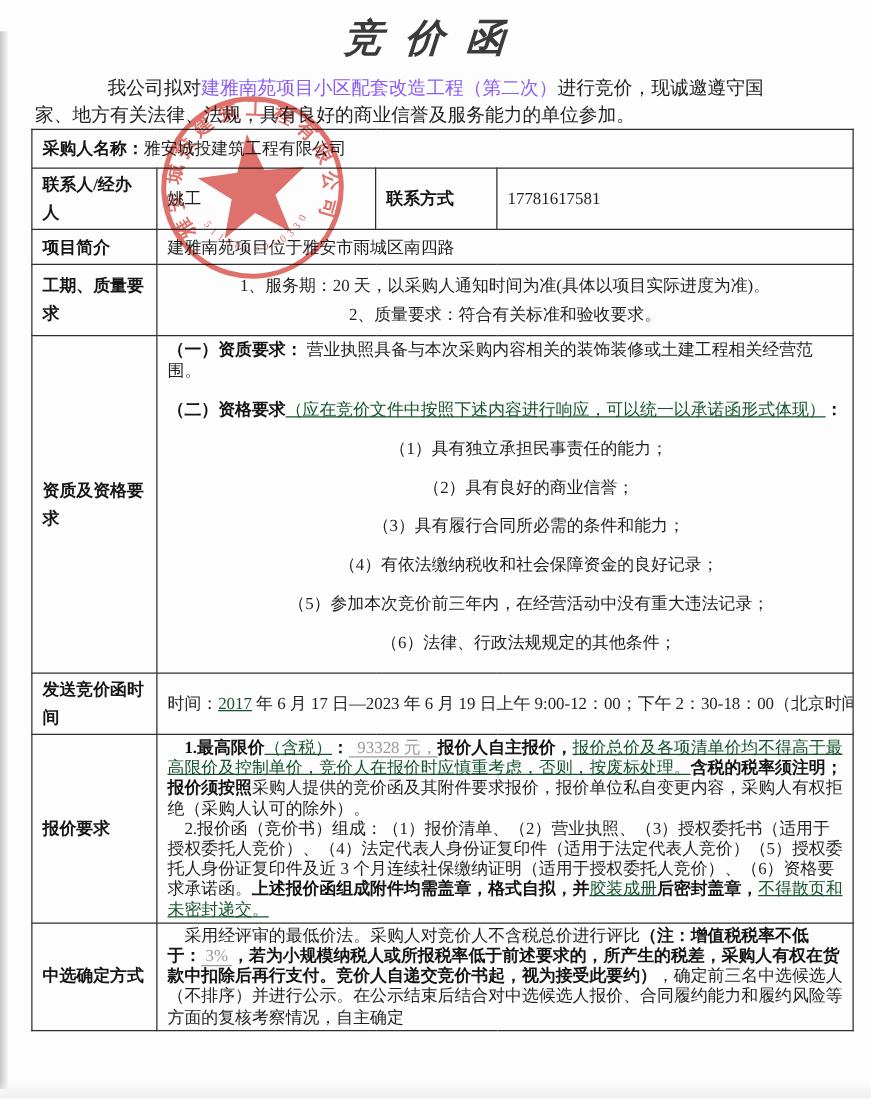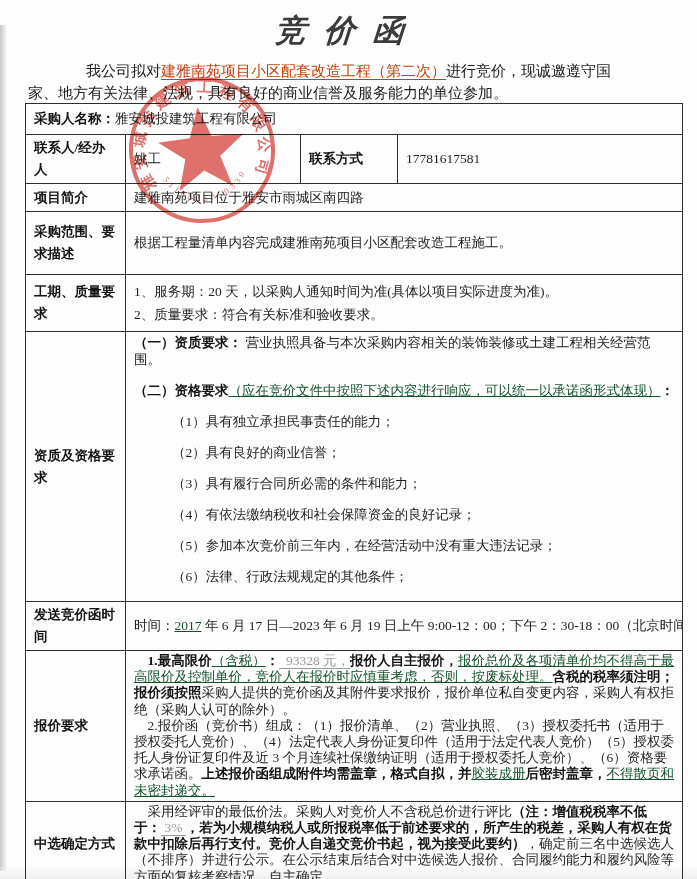--- a/index.html
+++ b/index.html
@@ -37,45 +37,44 @@
   }
   .intro {
     margin: 8px 14px 6px 28px;
     width: 596px;
     font-size: 15px;
     line-height: 22px;
     text-indent: 58px;
     color: #222;
   }
   .u-gray {
-    color: #c2410c;
-    text-decoration: underline;
+    color: #8b5cf6;
     text-underline-offset: 3px;
   }
   table.info-table {
     position: absolute;
     left: 25px; top: 103px;
     width: 657px;
     border-collapse: collapse;
     table-layout: fixed;
   }
   .info-table td {
     border: 1.6px solid #2e2e2e;
     padding: 2px 8px;
     font-size: 13.5px;
     vertical-align: middle;
     overflow: hidden;
   }
   .lbl { font-weight: bold; color: #151515; font-size: 13px; padding-left: 5px; padding-right: 2px; line-height: 22px; }
   .inline-lbl { font-weight: bold; color: #151515; }
   .v-top { vertical-align: top; padding-top: 7px; }
-  .line2 { line-height: 23px; }
+  .line2 { line-height: 23px; text-align: center; }
   .qual-cell { vertical-align: top; padding-top: 12px; padding-left: 14px; }
   .q-sec { line-height: 17px; margin-bottom: 14px; font-size: 13.5px; }
-  .q-item { line-height: 17px; margin: 0 0 14px 38px; font-size: 13.5px; }
+  .q-item { line-height: 17px; margin: 0 0 14px 38px; font-size: 13.5px; text-align: center; }
   .nowrap { white-space: nowrap; font-size: 13px; }
   .dense { font-size: 13px; vertical-align: middle; }
   .dense p { line-height: 16.2px; text-indent: 1em; }
   .seg-k { font-weight: bold; color: #141414; }
   .seg-g { color: #14532d; text-decoration: underline; }
   .seg-gu { color: #9a9a9a; text-decoration: underline; text-underline-offset: 3px; }
   .page-footer {
     position: absolute;
     left: 0; top: 887px; width: 697px;
     text-align: center;
@@ -118,24 +117,20 @@
     </tr>
     <tr style="height:27px">
       <td class="lbl">联系人/经办人</td>
       <td>姚工</td>
       <td class="lbl">联系方式</td>
       <td>17781617581</td>
     </tr>
     <tr style="height:28px">
       <td class="lbl">项目简介</td>
       <td colspan="3">建雅南苑项目位于雅安市雨城区南四路</td>
-    </tr>
-    <tr style="height:63px">
-      <td class="lbl v-top">采购范围、要求描述</td>
-      <td colspan="3" class="v-top">根据工程量清单内容完成建雅南苑项目小区配套改造工程施工。</td>
     </tr>
     <tr style="height:57px">
       <td class="lbl">工期、质量要求</td>
       <td colspan="3">
         <div class="line2">1、服务期：20 天，以采购人通知时间为准(具体以项目实际进度为准)。</div>
         <div class="line2">2、质量要求：符合有关标准和验收要求。</div>
       </td>
     </tr>
     <tr style="height:262px">
       <td class="lbl">资质及资格要求</td>

